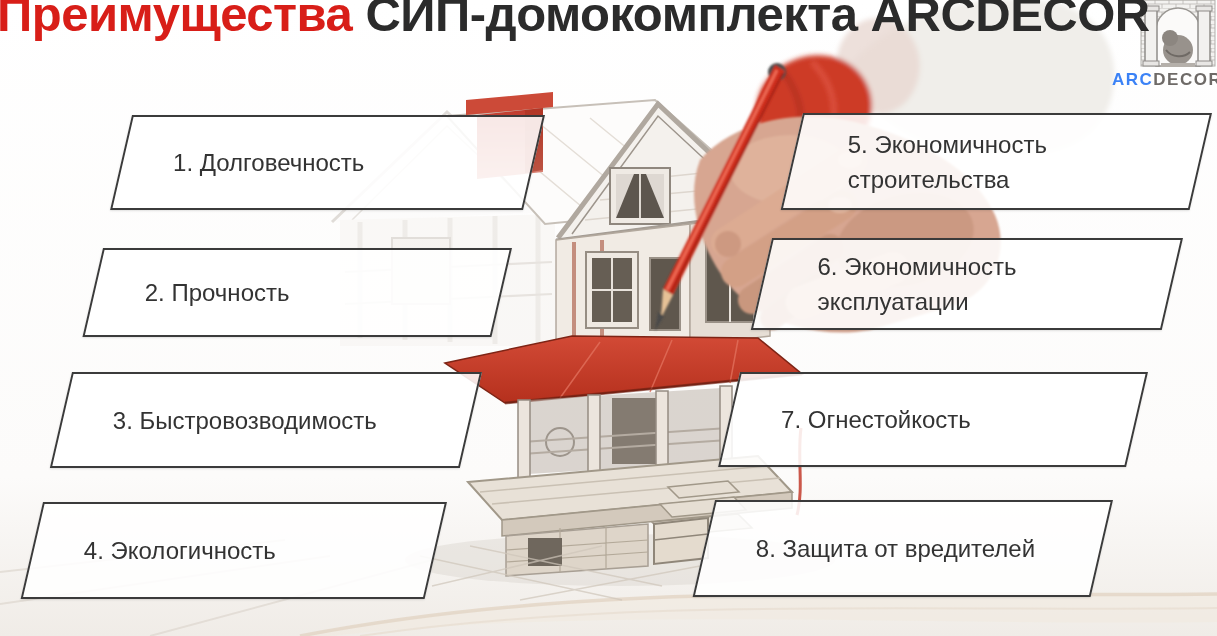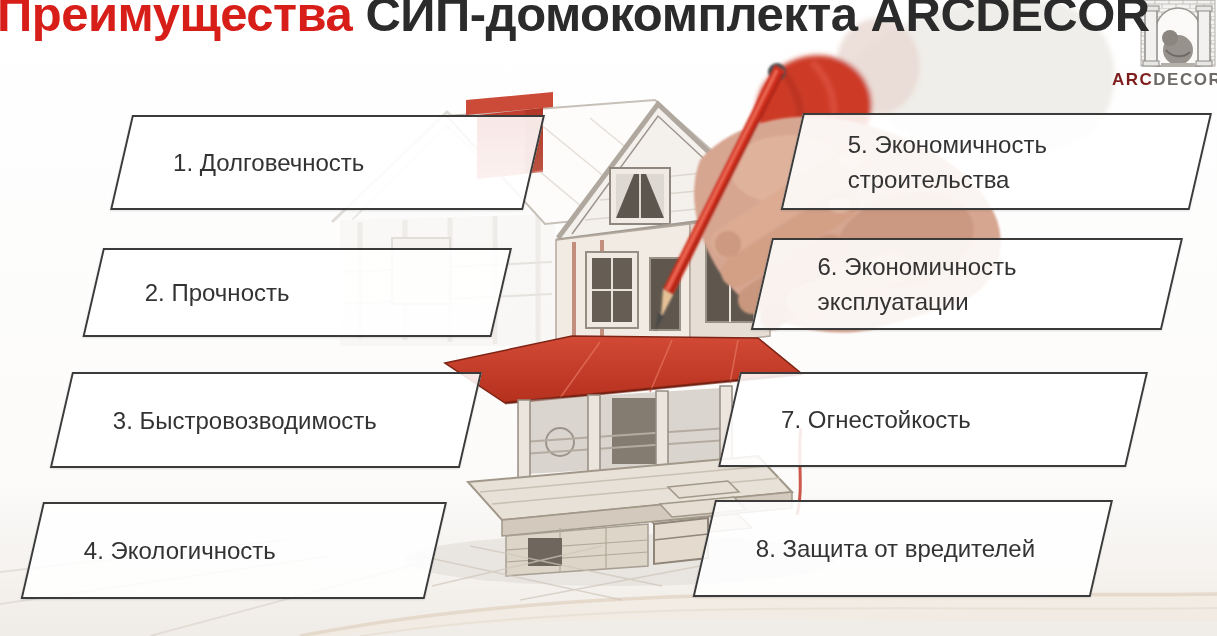--- a/index.html
+++ b/index.html
@@ -15,21 +15,21 @@
     font-size:49px; line-height:56px; letter-spacing:-0.5px;
   }
   .title .hl { color:#d81e18; font-weight:700; }
   .title .rest { color:#2b2b2b; font-weight:600; }
 
   
   .logo-text {
     position:absolute; left:1112px; top:70px; white-space:nowrap;
     font-size:17px; letter-spacing:1.5px; font-weight:600;
   }
-  .logo-text .arc { color:#7f1d1d;margin-top:40px; }
+  .logo-text .arc { color:#3b82f6;margin-top:40px; }
   .logo-text .decor { color:#6e6a67; }
 
   
   .callout {
     position:absolute; box-sizing:border-box;
     background:rgba(255,255,255,0.88);
     border:2px solid #3b3b3b;
     transform:skewX(-13deg); transform-origin:top left;
     display:flex; flex-direction:column; justify-content:center;
     box-shadow:0 1px 2px rgba(60,60,60,0.15);

